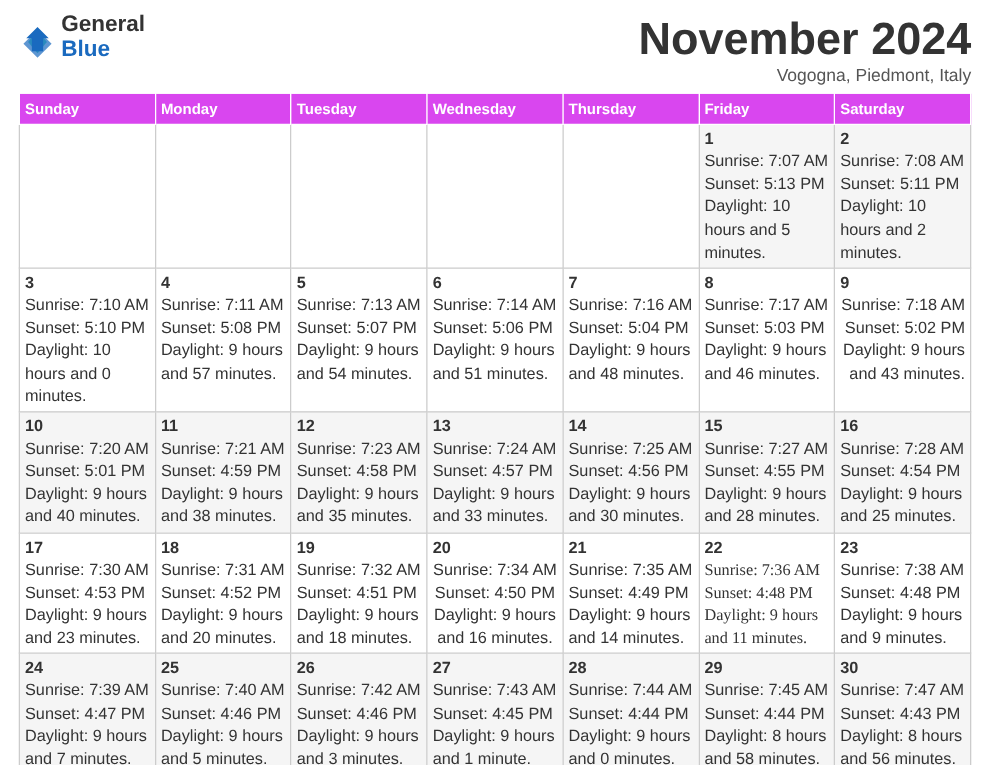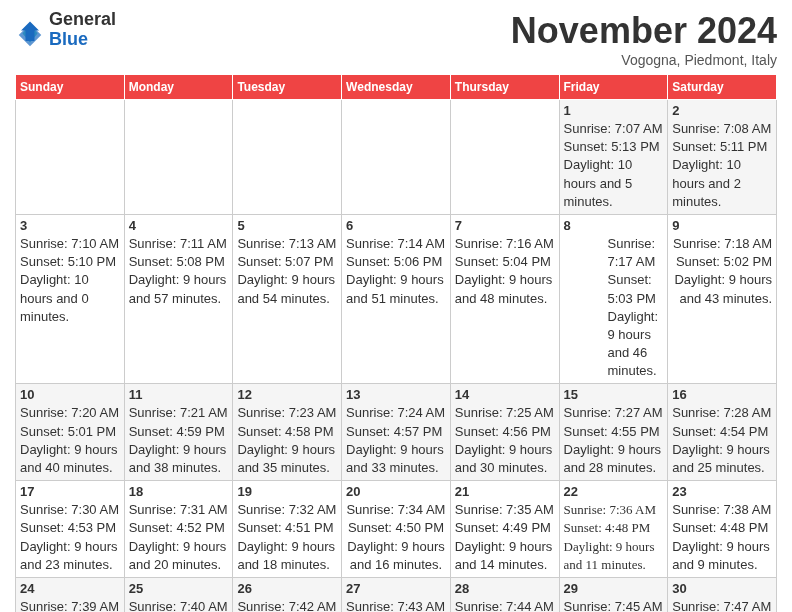--- a/index.html
+++ b/index.html
@@ -47,21 +47,21 @@
     .subtitle {
       font-size: 14px;
       color: #555;
     }
     table {
       width: 100%;
       border-collapse: collapse;
       table-layout: fixed;
     }
     thead tr th {
-      background-color: #ef4444;
+      background-color: #d946ef;
       color: #fff;
       font-size: 12px;
       padding: 5px 4px;
       text-align: left;
       border: 1px solid #fff;
     }
     tbody tr td {
       vertical-align: top;
       border: 1px solid #ccc;
       padding: 3px 4px;
@@ -169,21 +169,21 @@
 Daylight: 9 hours and 51 minutes.</div>
           </td>
           <td>
             <span class="day-number">7</span>
             <div class="day-info" style="white-space: pre-line;">Sunrise: 7:16 AM
 Sunset: 5:04 PM
 Daylight: 9 hours and 48 minutes.</div>
           </td>
           <td>
             <span class="day-number">8</span>
-            <div class="day-info" style="white-space: pre-line; margin-left: 44px;">Sunrise: 7:17 AM
+            <div class="day-info" style="white-space: pre-line;">Sunrise: 7:17 AM
 Sunset: 5:03 PM
 Daylight: 9 hours and 46 minutes.</div>
           </td>
           <td>
             <span class="day-number">9</span>
             <div class="day-info" style="white-space: pre-line; text-align: right;">Sunrise: 7:18 AM
 Sunset: 5:02 PM
 Daylight: 9 hours and 43 minutes.</div>
           </td>
         </tr>

